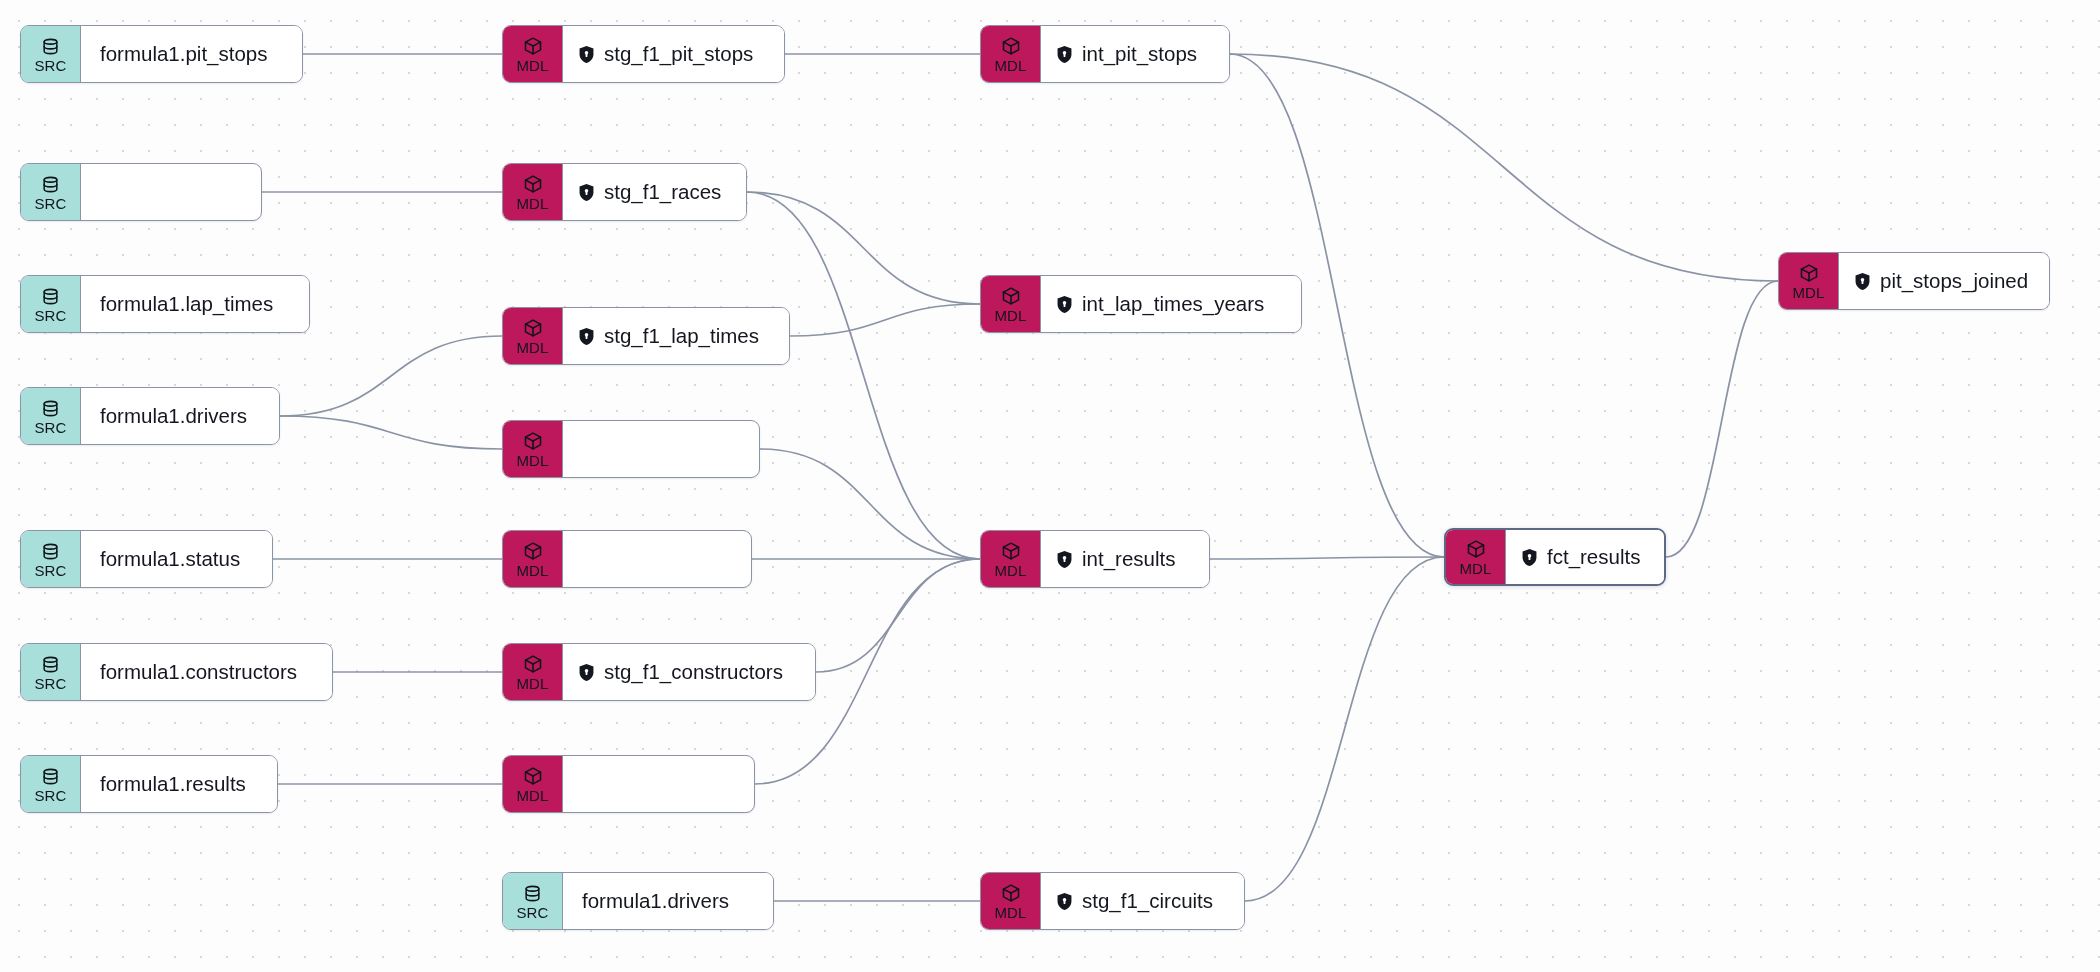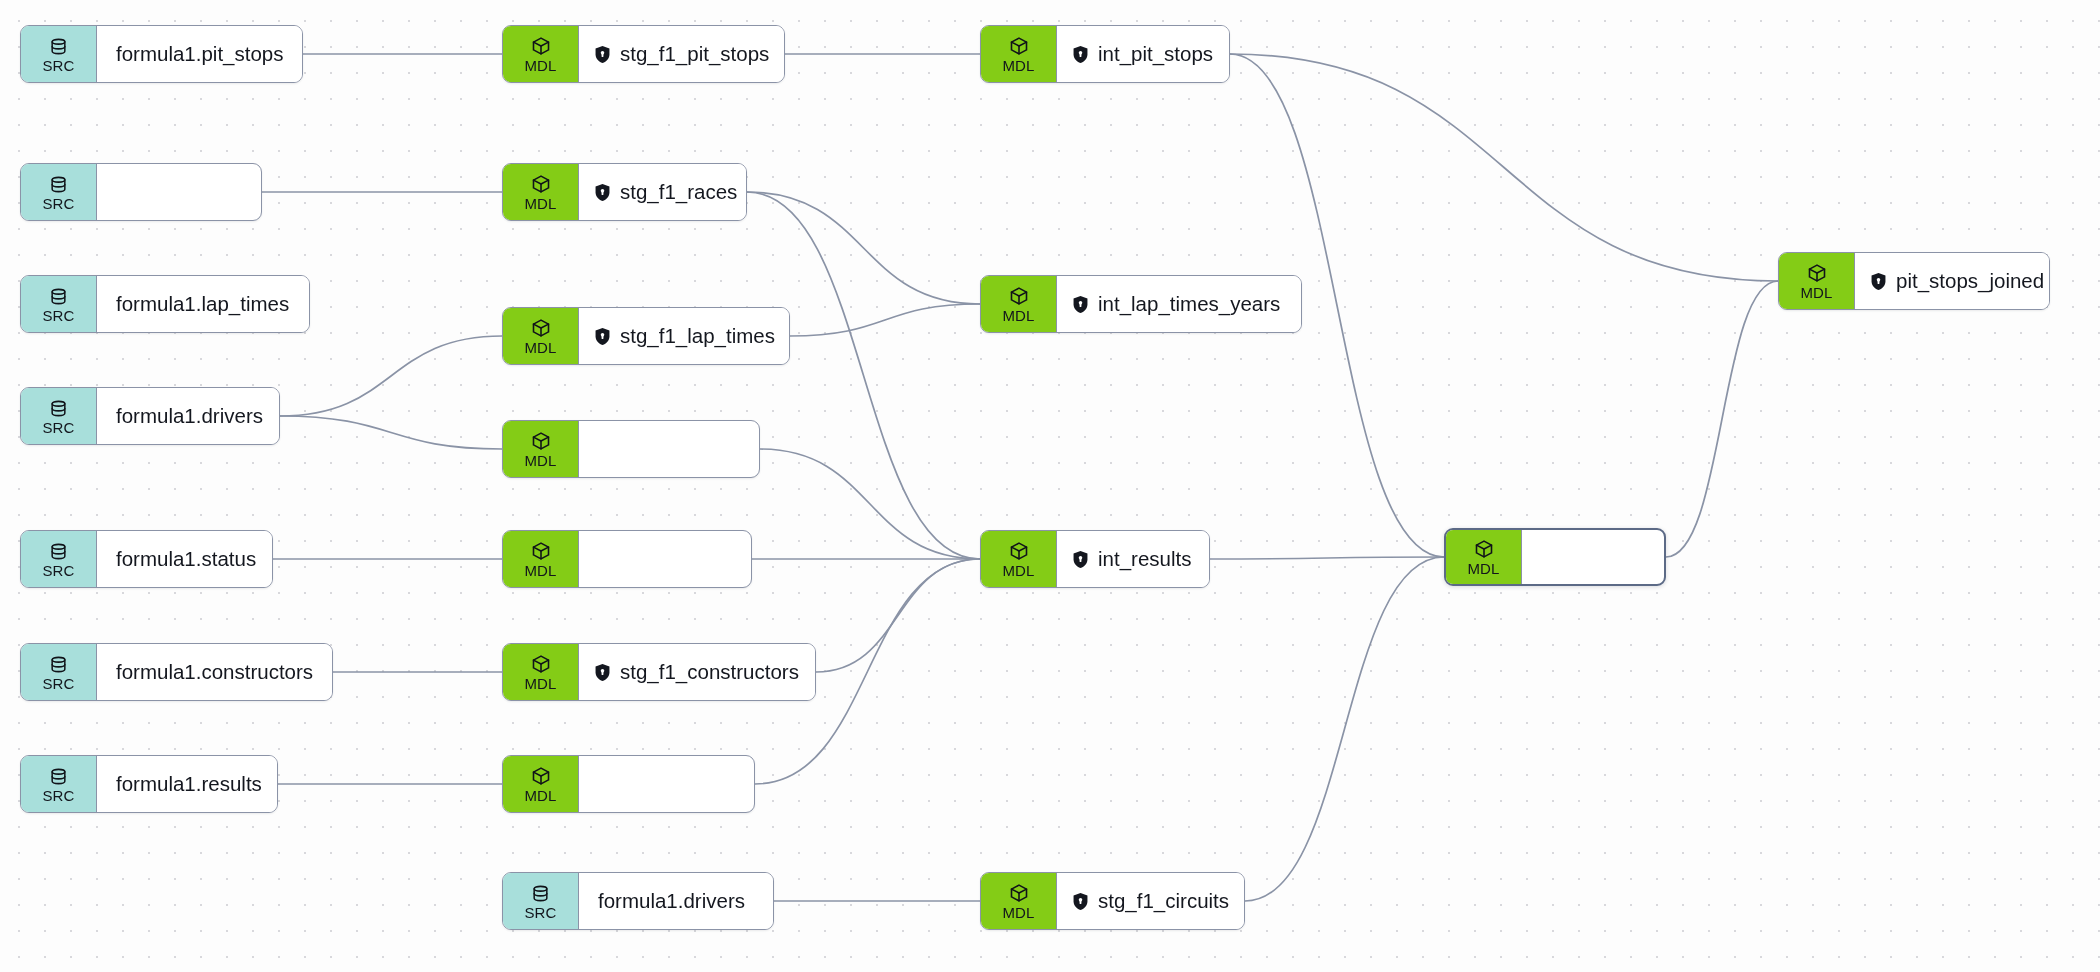--- a/index.html
+++ b/index.html
@@ -29,31 +29,31 @@
     box-shadow:0 1px 2px rgba(30,40,60,.09);
     overflow:hidden;
     height:58px;
   }
   .node.selected{
     border:2.4px solid #5c6a86;
     box-shadow:0 1px 4px rgba(30,40,60,.16);
   }
   .badge{
     flex:0 0 auto;
-    width:76px;
+    width:60px;
     display:flex;
     flex-direction:column;
     align-items:center;
     justify-content:center;
     gap:0px;
     border-right:1.5px solid #8b93a7;
     box-sizing:border-box;
   }
   .badge.src{background:#a8dfdb;}
-  .badge.mdl{background:#84cc16;text-align:center;}
+  .badge.mdl{background:#be185d;text-align:center;}
   .badge .glyph{height:20px;display:flex;align-items:flex-end;}
   .badge .txt{
     font-size:15px;
     letter-spacing:.1px;
     color:#12151c;
     line-height:15px;
     margin-top:2px;
   }
   .body{
     flex:1 1 auto;
@@ -432,20 +432,30 @@
       <div class="badge mdl">
         <div class="glyph">
           <svg width="20" height="20" viewBox="0 0 24 24" fill="none" stroke="#101319" stroke-width="1.9" stroke-linecap="round" stroke-linejoin="round">
             <path d="M12 2.6 21 7.3v9.4L12 21.4 3 16.7V7.3z"></path>
             <path d="M3 7.3 12 12l9-4.7"></path>
             <path d="M12 12v9.4"></path>
           </svg>
         </div>
         <div class="txt">MDL</div>
       </div>
+      <div class="body">
+        <span class="shield">
+          <svg width="17" height="19" viewBox="0 0 24 26" aria-hidden="true">
+            <path d="M12 .9 2.2 4.6v8.1c0 6.2 4.2 10.6 9.8 12.4 5.6-1.8 9.8-6.2 9.8-12.4V4.6z" fill="#14171f"></path>
+            <circle cx="12" cy="10.4" r="2.5" fill="#ffffff"></circle>
+            <rect x="10.7" y="11.3" width="2.6" height="5.2" rx="1.2" fill="#ffffff"></rect>
+          </svg>
+        </span>
+        <span class="label">fct_results</span>
+      </div>
     </div>
     <div class="node" style="left: 1778px; top: 252px; width: 272px;">
       <div class="badge mdl">
         <div class="glyph">
           <svg width="20" height="20" viewBox="0 0 24 24" fill="none" stroke="#101319" stroke-width="1.9" stroke-linecap="round" stroke-linejoin="round">
             <path d="M12 2.6 21 7.3v9.4L12 21.4 3 16.7V7.3z"></path>
             <path d="M3 7.3 12 12l9-4.7"></path>
             <path d="M12 12v9.4"></path>
           </svg>
         </div>

